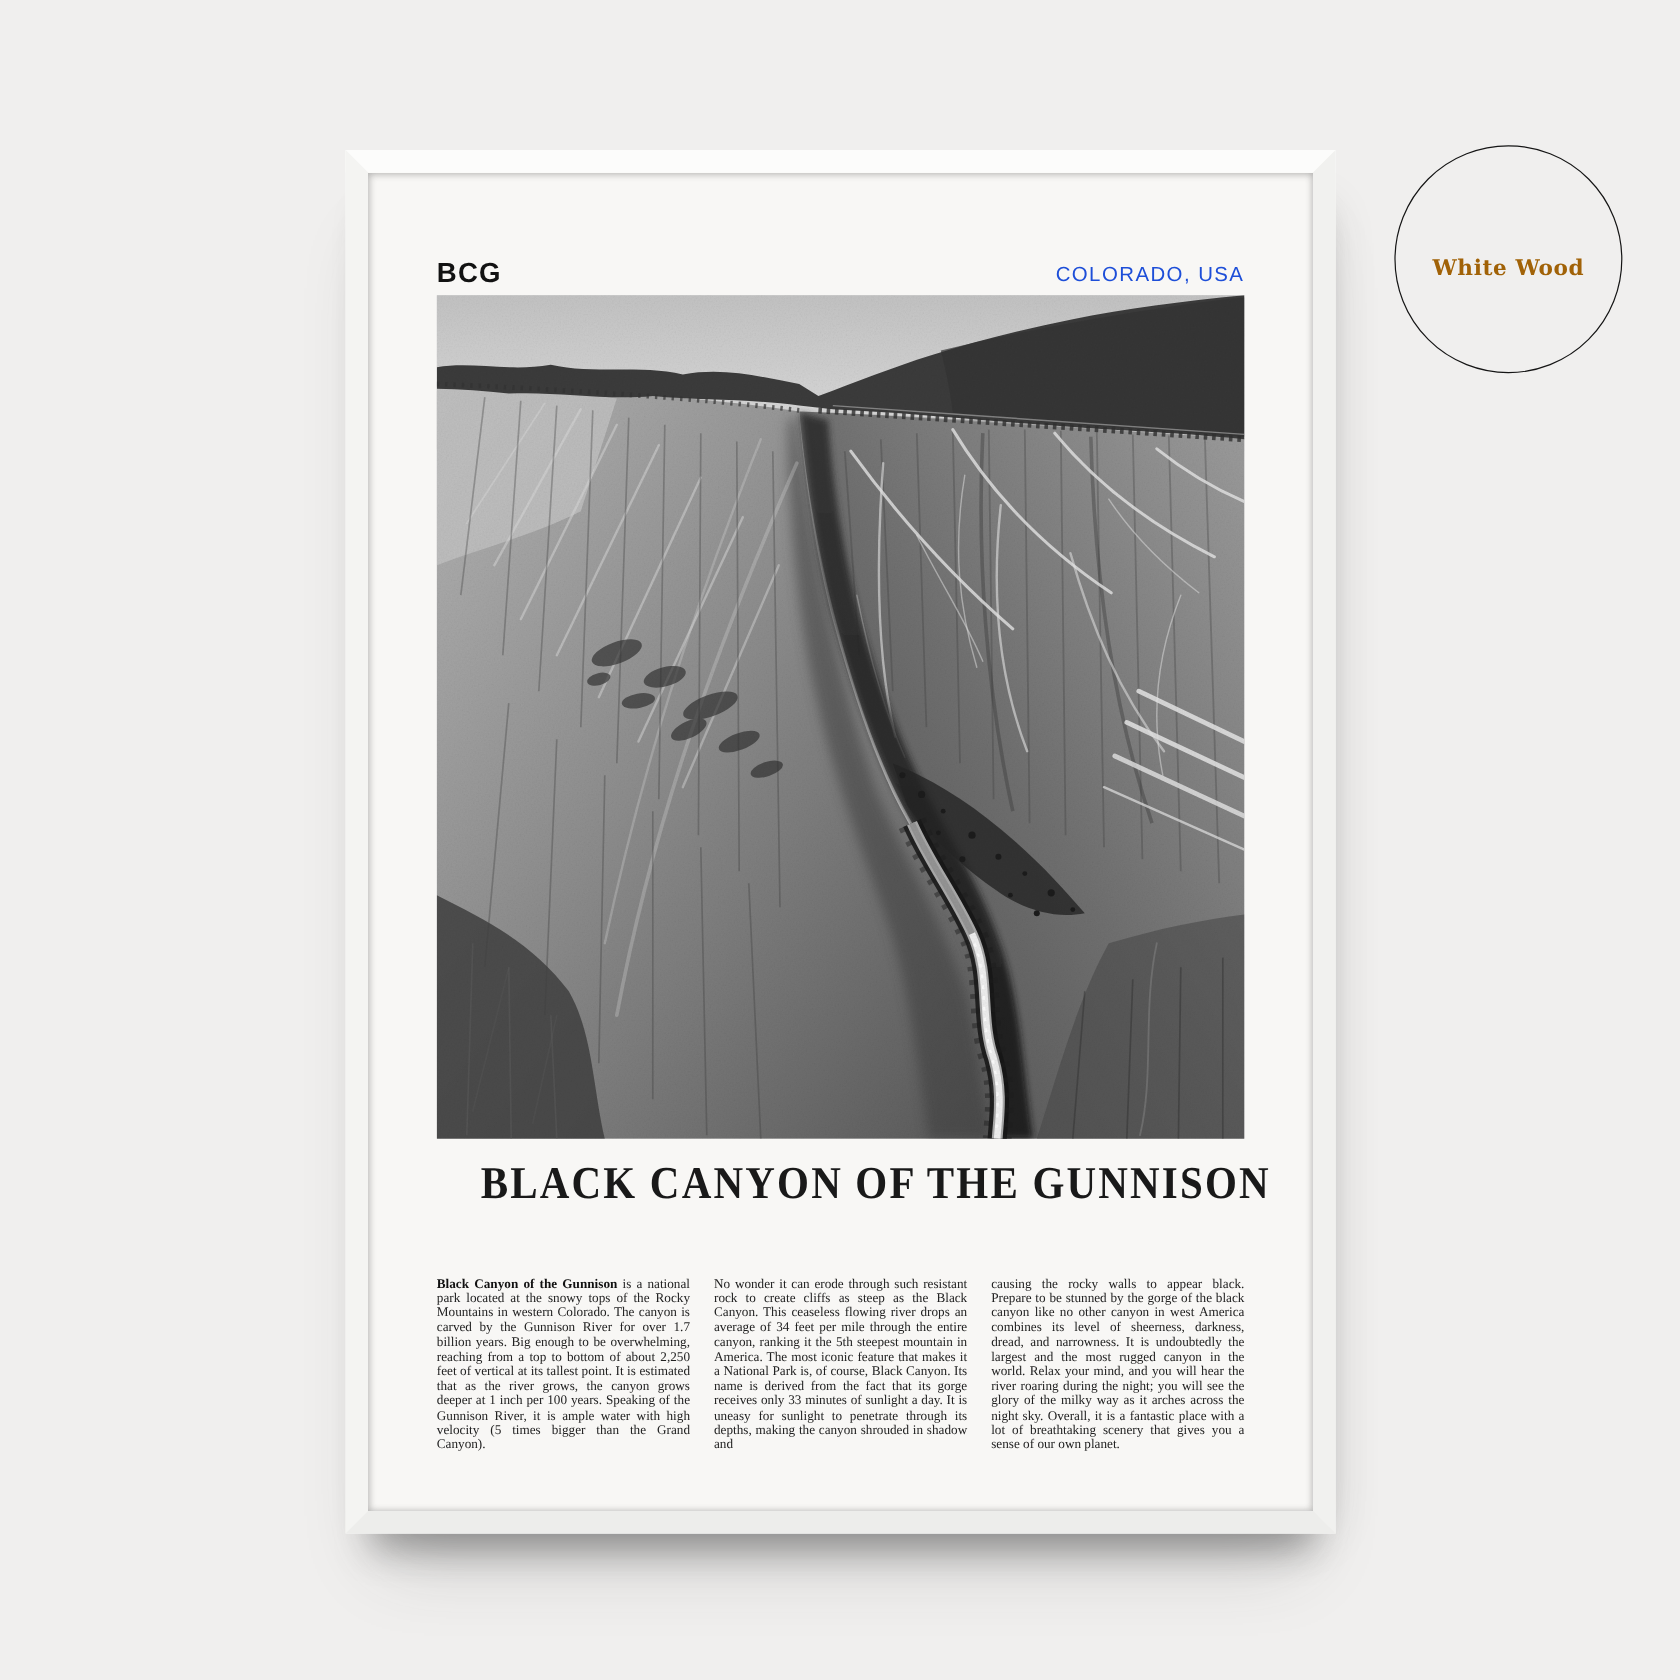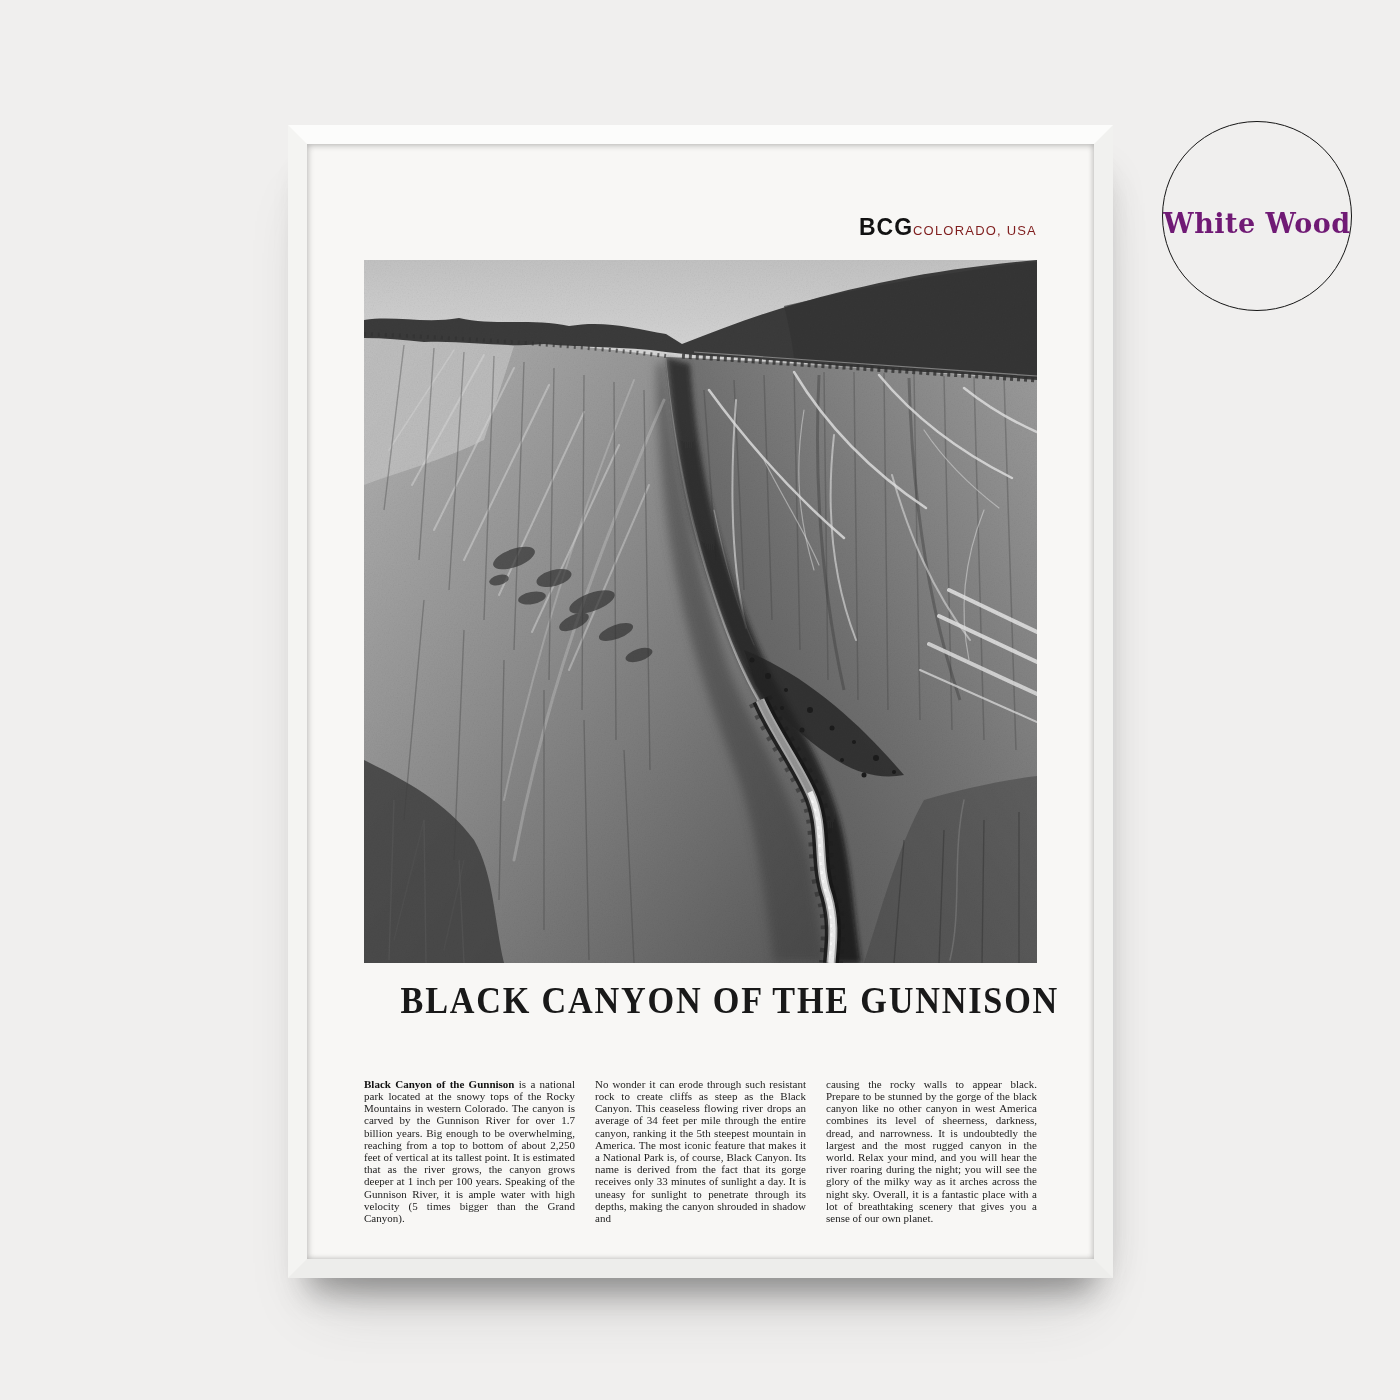--- a/index.html
+++ b/index.html
@@ -30,26 +30,26 @@
     background:#f8f7f5;
     box-shadow:
       inset 0 2px 6px rgba(0,0,0,.16),
       inset 2px 0 6px rgba(0,0,0,.10),
       inset -2px -1px 5px rgba(0,0,0,.08);
   }
   .content{width:673px;margin:0 auto;padding-top:72px;}
 
   
   .poster-header{
-    display:flex;justify-content:flex-end;align-items:flex-end;
-    margin-bottom:21px;
+    display:flex;justify-content:space-between;align-items:flex-end;
+    margin-bottom:7px;
     font-family:"Liberation Sans", sans-serif;
   }
   .logo{font-size:23px;font-weight:800;letter-spacing:1px;color:#121212;line-height:1;}
-  .location{font-size:13px;color:#7f1d1d;letter-spacing:1.2px;line-height:1.2;}
+  .location{font-size:17px;color:#1d4ed8;letter-spacing:1.2px;line-height:1.2;}
 
   
   .photo{display:block;width:673px;height:703px;background:#cfcfcf;}
 
   
   .title-wrap{margin-top:16px;text-align:center;}
   .poster-title{
     display:inline-block;
     font-size:38px;font-weight:bold;letter-spacing:2px;
     transform:scaleX(0.9);transform-origin:center;
@@ -72,21 +72,21 @@
 
   
   .badge{
     position:absolute;left:1162px;top:121px;width:190px;height:190px;
     border:1.5px solid #151515;border-radius:50%;
     display:flex;align-items:center;justify-content:center;
     box-sizing:border-box;
   }
   .badge-label{
     font-family:"DejaVu Serif", serif;
-    font-weight:bold;font-size:27px;color:#701a75;
+    font-weight:bold;font-size:18px;color:#a16207;
     letter-spacing:.5px;
     margin-top:15px;
   }
 </style>
 </head>
 <body>
 
 <div class="scene">
 
   <div class="frame">

